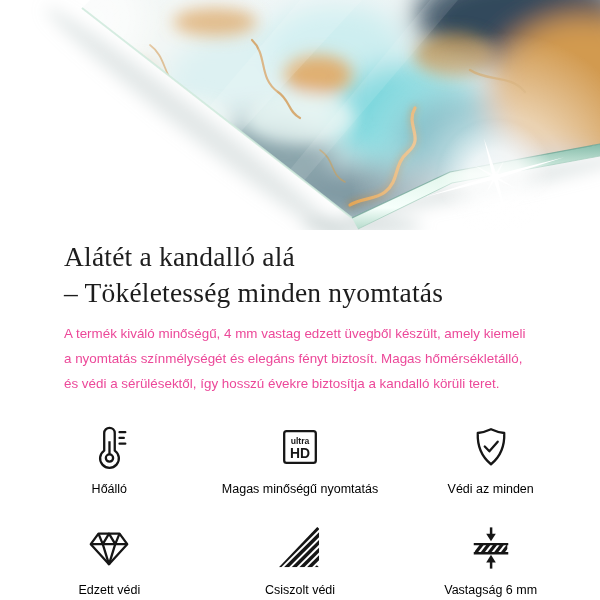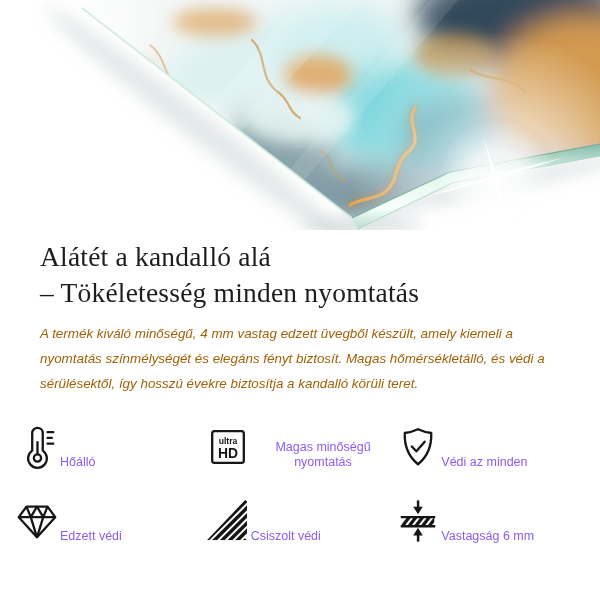--- a/index.html
+++ b/index.html
@@ -2,38 +2,37 @@
 <html><head>
 <meta charset="utf-8">
 <style>
   html,body{margin:0;padding:0;}
   body{
     width:600px;height:600px;background:#ffffff;overflow:hidden;
     font-family:"Liberation Sans",sans-serif;-webkit-font-smoothing:antialiased;
   }
   .hero{position:relative;width:600px;height:230px;background:#ffffff;}
   .hero svg{display:block;}
-  .content{padding:0 40px;}
+  .content{padding:0 64px;}
   .heading{
     margin:9px 0 0;font-family:"Liberation Serif",serif;font-weight:400;
     font-size:27.5px;line-height:36px;color:#1d1d1d;letter-spacing:.2px;
   }
   .heading span{display:block;}
   .description{
     margin:10px 0 0;max-width:535px;font-size:13.4px;line-height:25px;
-    color:#a16207;
-    font-style:italic;
+    color:#ec4899;
   }
   .features{
     margin:24px 14px 0;display:grid;grid-template-columns:repeat(3,1fr);
     row-gap:24px;text-align:center;
   }
-  .feature{display:flex;align-items:flex-end;}
+  .feature{display:flex;flex-direction:column;align-items:center;}
   .icon-box{height:50px;display:flex;align-items:flex-end;justify-content:center;}
-  .feature-label{font-size:12.5px;color:#8b5cf6;line-height:15px;}
+  .feature-label{margin-top:12px;font-size:12.5px;color:#000000;line-height:15px;}
   .fi{stroke:#161616;fill:none;stroke-width:2.4;}
 </style>
 </head>
 <body>
 
 <div class="hero">
   <svg width="600" height="230" viewBox="0 0 600 230">
     <defs>
       <clipPath id="panelClip">
         <polygon points="82,8 90,0 600,0 600,144 450,172 352,218"></polygon>

